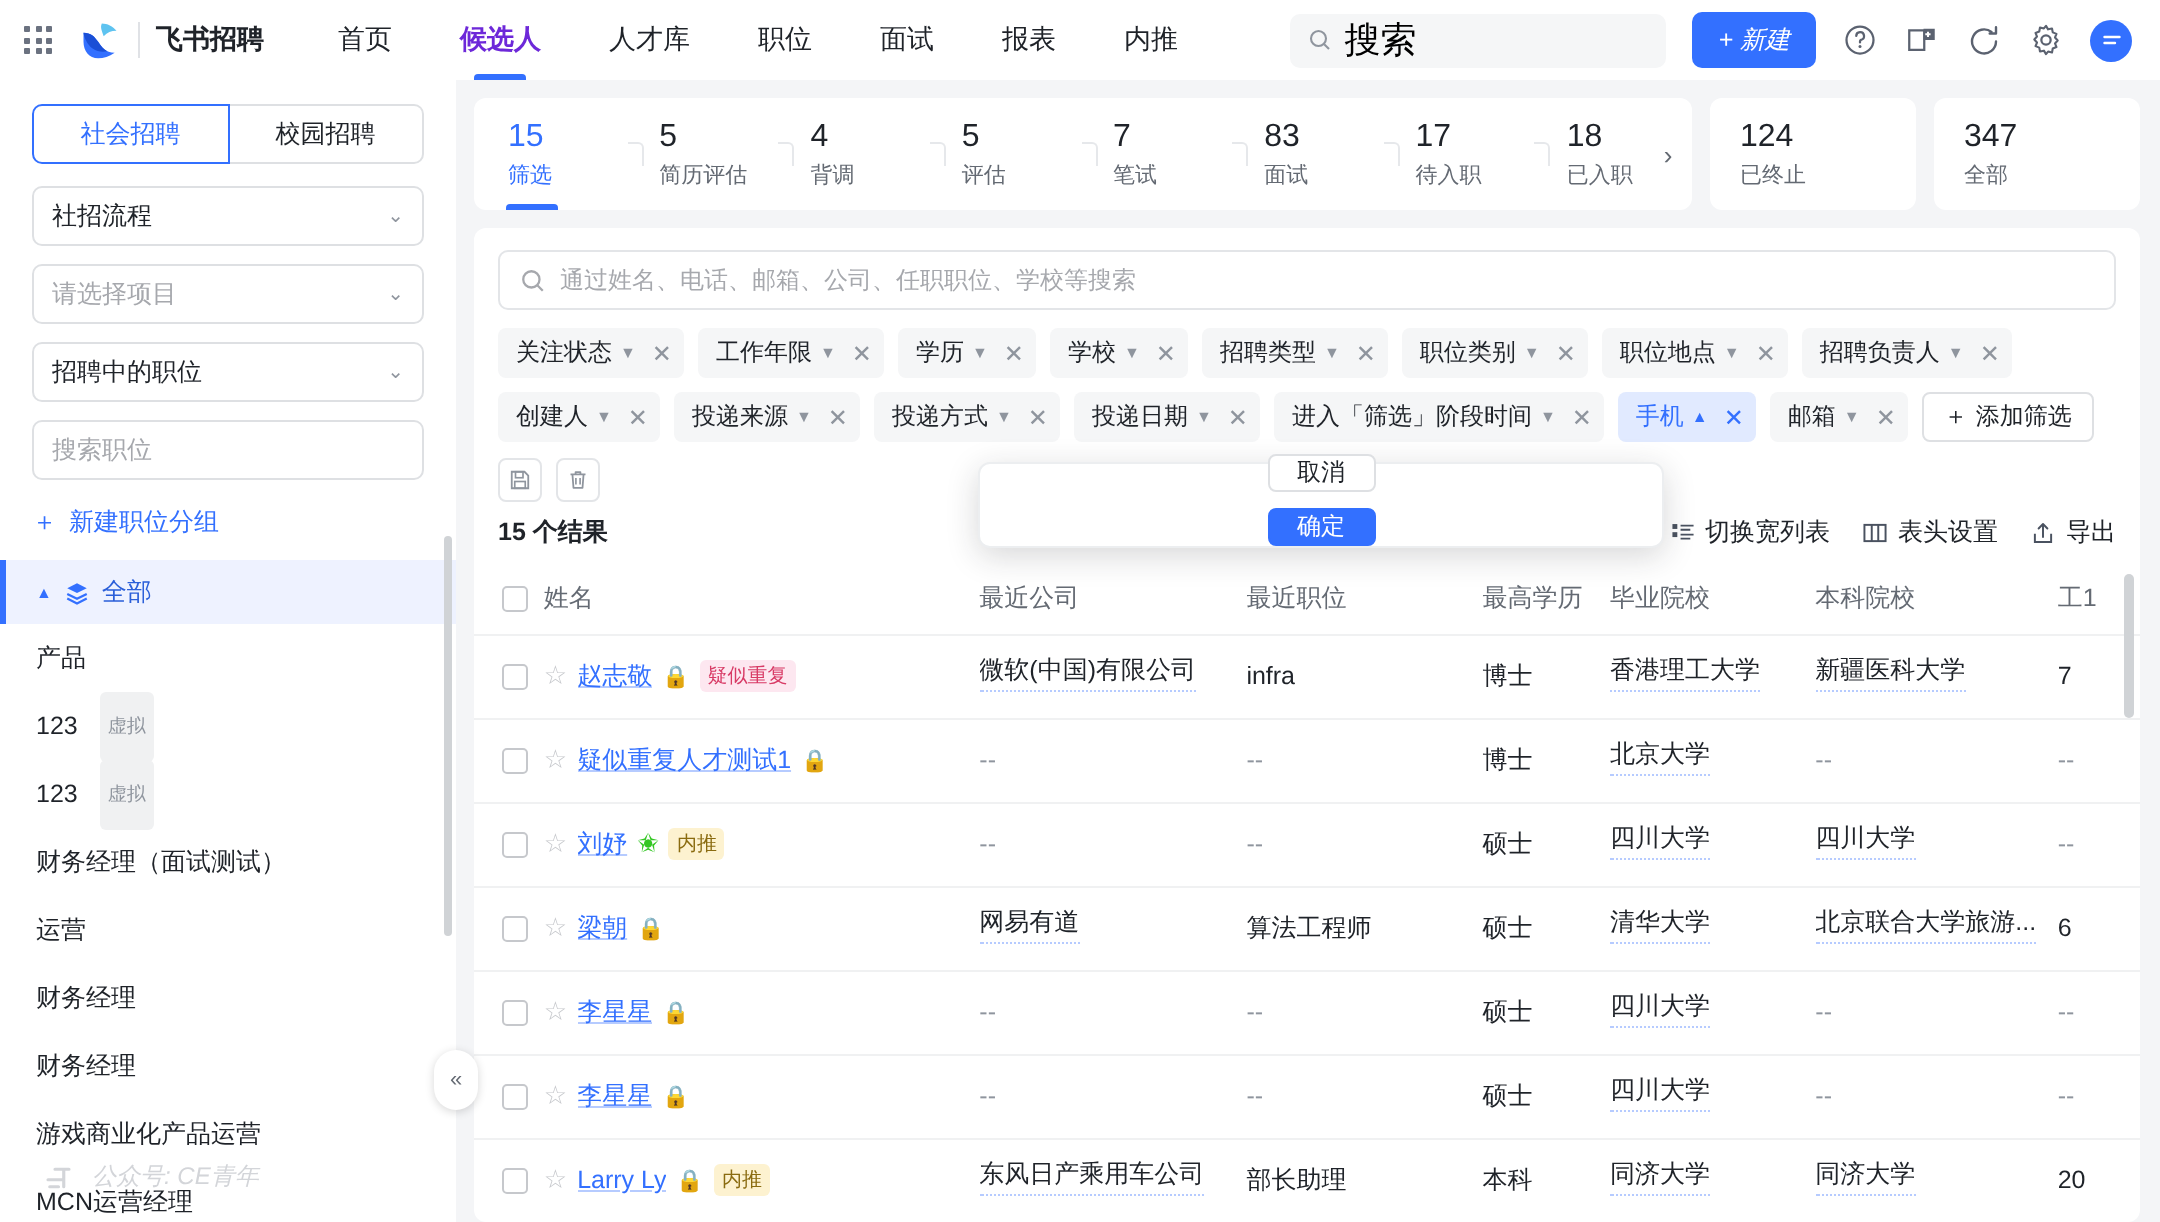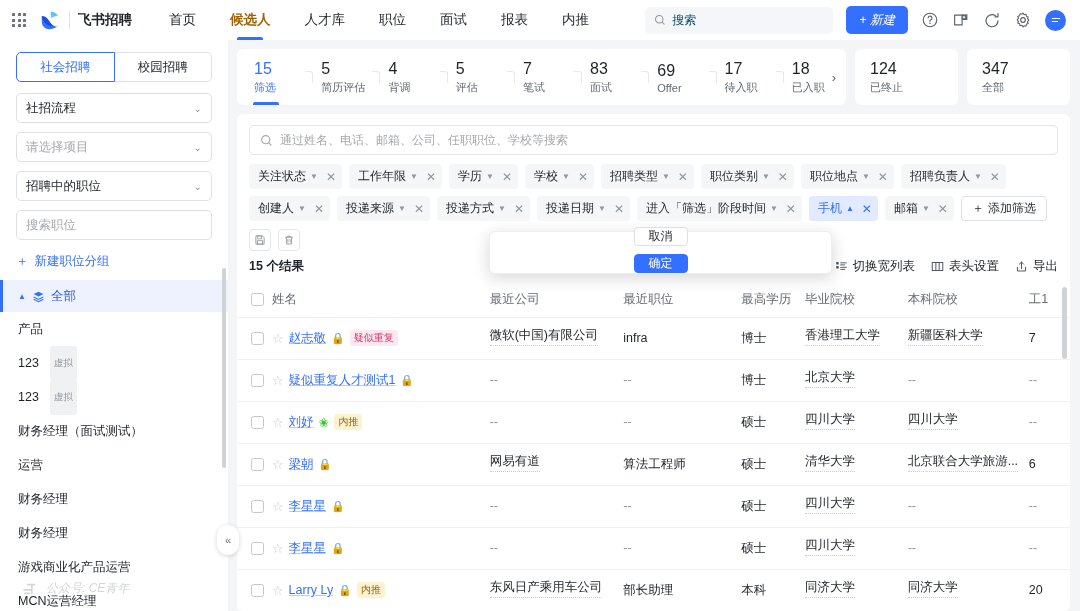--- a/index.html
+++ b/index.html
@@ -19,27 +19,27 @@
   .grid-icon { width: 22px; height: 22px; display: grid; grid-template-columns: repeat(3,3px);
     grid-template-rows: repeat(3,3px); gap: 2.5px; justify-content: center; align-content: center;
     margin-right: 8px; cursor: pointer; }
   .grid-icon i { width: 3px; height: 3px; background: #6b7280; border-radius: 0.5px; display:block; }
   .logo { width: 24px; height: 24px; margin-right: 7px; display:flex; align-items:center; justify-content:center;}
   .brandname { font-size: 13.5px; color: #1f2329; font-weight: 600; padding-left: 8px;
      border-left: 1px solid #e0e2e6; height: 18px; line-height: 18px; margin-right: 6px;}
   .nav { display: flex; align-items: center; height: 40px; margin-left: 14px; justify-content: space-between; }
   .nav a { font-size: 13.5px; color: #1f2329; text-decoration: none; padding: 0 17px;
     height: 40px; line-height: 40px; position: relative; cursor: pointer; }
-  .nav a.active { color: #a16207; font-weight: 600; }
+  .nav a.active { color: #6d28d9; font-weight: 600; }
   .nav a.active::after { content:""; position:absolute; left:50%; transform:translateX(-50%);
     bottom: 0; width: 26px; height: 3px; background:#3370ff; border-radius: 2px 2px 0 0; }
   .topbar-right { margin-left: auto; display: flex; align-items: center; gap: 13px; }
   .search-box { width: 188px; height: 27px; background: #f5f6f7; border-radius: 5px;
     display: flex; align-items: center; padding: 0 9px; gap: 6px; cursor: text; }
-  .search-box span.ph { font-size: 12px; color: #0c4a6e; }
+  .search-box span.ph { font-size: 18px; color: #000000; }
   .btn-new { background: #3370ff; color: #fff; font-size: 12.5px; height: 28px; border: none;
     border-radius: 5px; padding: 0 13px; display:flex; align-items:center; gap:3px; cursor: pointer; font-style: italic; }
   .ic { width: 18px; height: 18px; color: #5b6270; cursor: pointer; display:block; }
   .avatar { width: 21px; height: 21px; border-radius: 50%; background: #3370ff; display:flex;
     align-items:center; justify-content:center; color:#fff; font-size:10px; cursor:pointer;}
 
   
   .body { flex: 1; display: flex; min-height: 0; position: relative; }
 
   
@@ -344,24 +344,20 @@
           </div>
           <div class="stage">
             <div class="num">7</div>
             <div class="lbl">笔试</div>
           </div>
           <div class="stage">
             <div class="num">83</div>
             <div class="lbl">面试</div>
           </div>
           <div class="stage">
-            <div class="num">69</div>
-            <div class="lbl">Offer</div>
-          </div>
-          <div class="stage">
             <div class="num">17</div>
             <div class="lbl">待入职</div>
           </div>
           <div class="stage">
             <div class="num">18</div>
             <div class="lbl">已入职</div>
           </div>
           <div class="stage-arrow">›</div>
         </div>
         <div class="sumcard">

